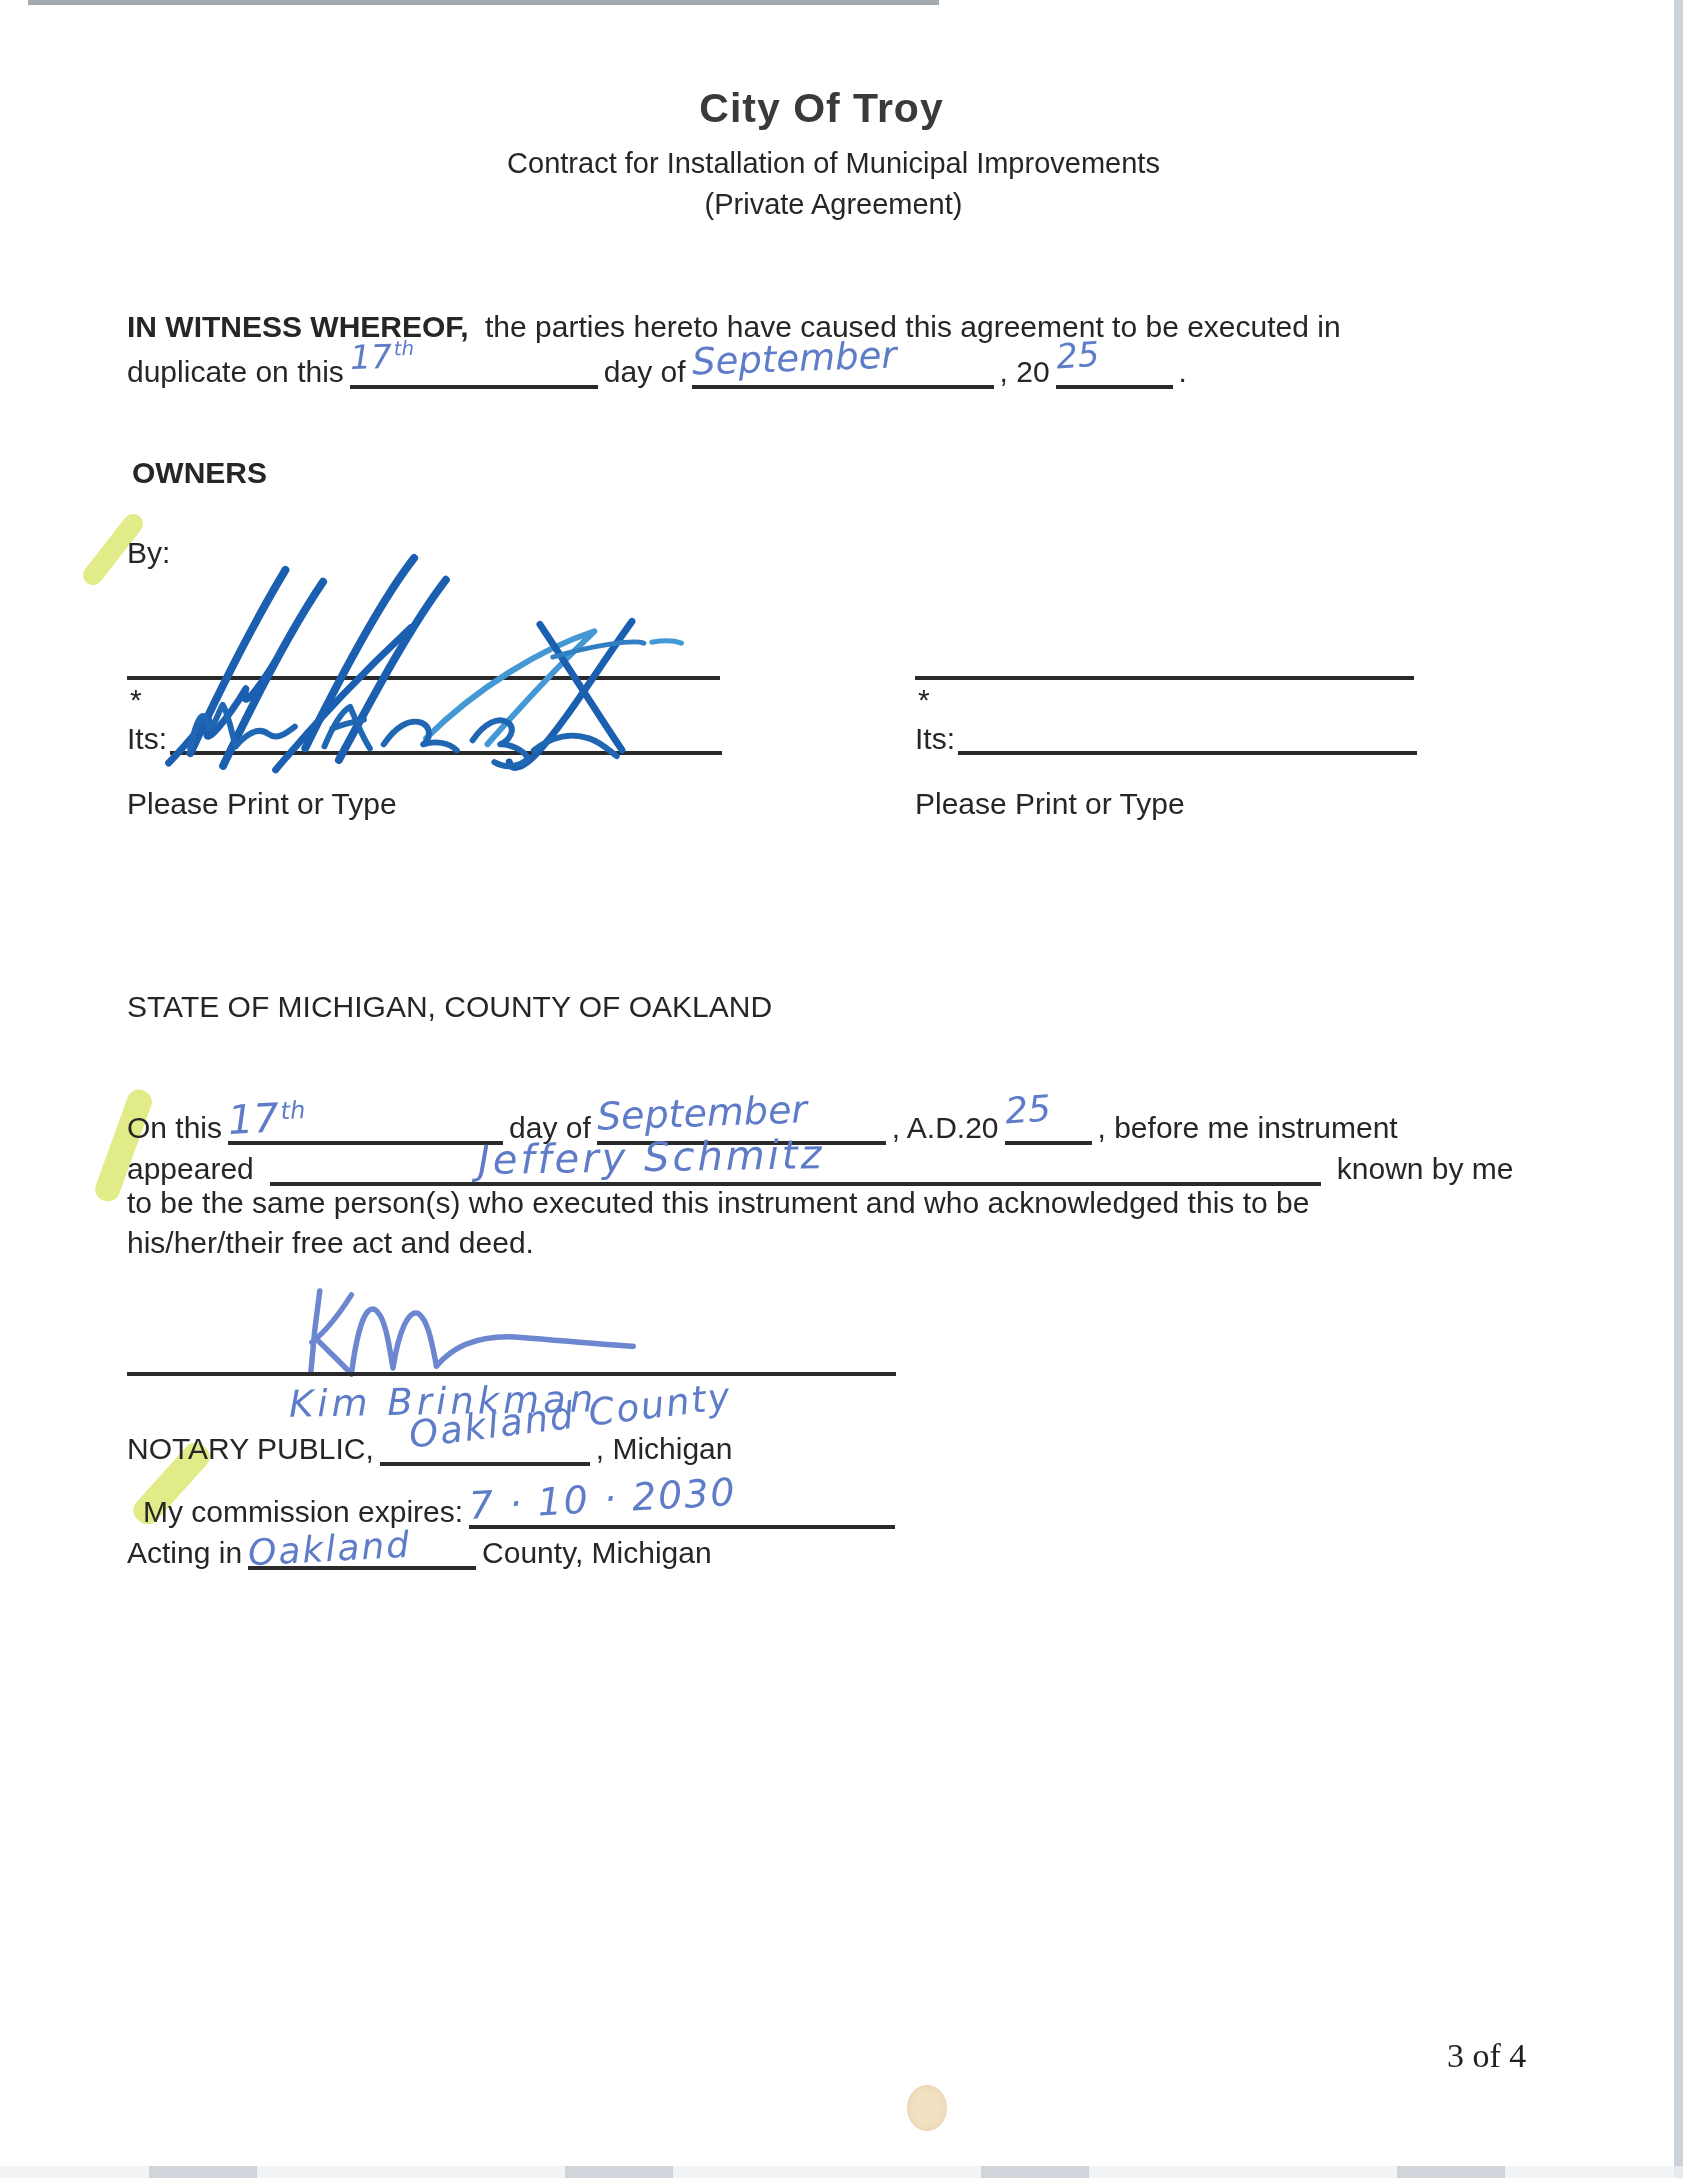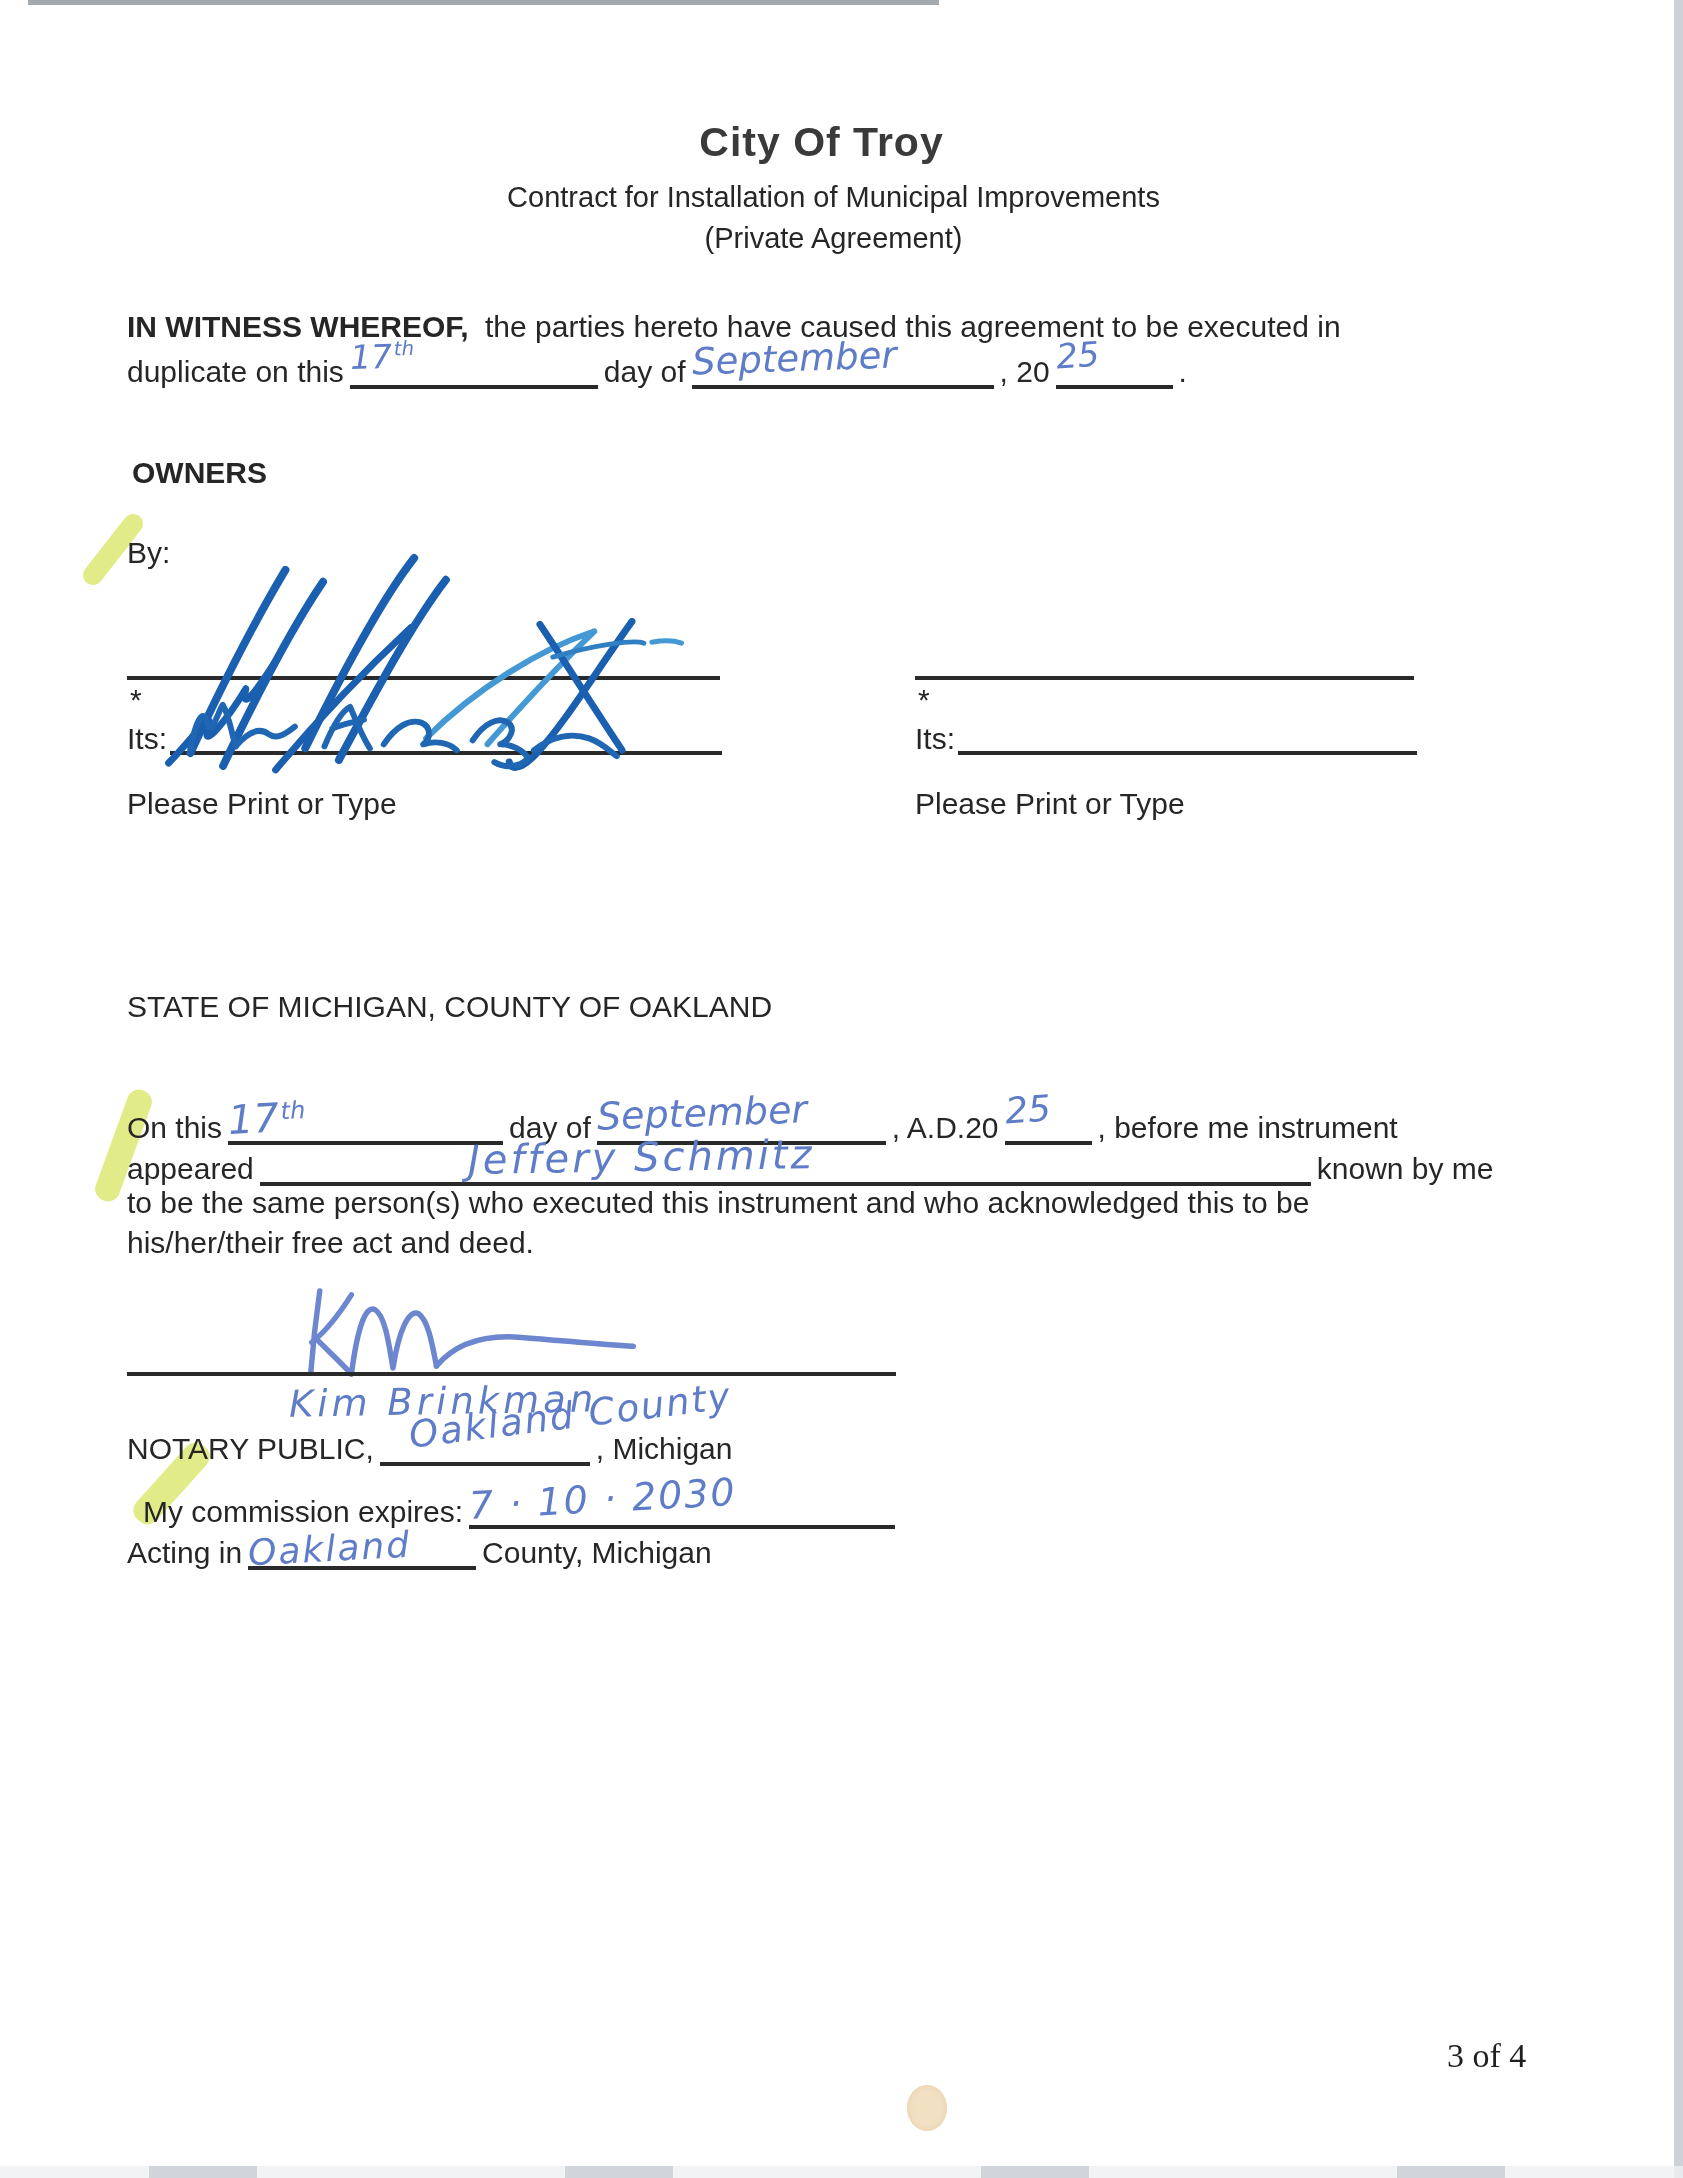--- a/index.html
+++ b/index.html
@@ -1,21 +1,21 @@
 <!DOCTYPE html>
 <html><head>
 <meta charset="utf-8">
 <style>
   html,body{margin:0;padding:0;background:#ffffff;}
   .page{
     position:relative;width:1683px;height:2178px;background:#ffffff;overflow:hidden;
     font-family:"Liberation Sans", sans-serif;color:#262626;font-size:30px;
   }
   .abs{position:absolute;white-space:nowrap;}
-  .center{left:0;right:40px;text-align:center;margin-top:34px;}
+  .center{left:0;right:40px;text-align:center;}
   .title{top:85px;font-size:41px;font-weight:bold;color:#3a3a3a;letter-spacing:1px;}
   .sub{font-size:29px;padding-left:24px;}
   .sub1{top:147px;}
   .sub2{top:188px;}
   .bold{font-weight:bold;}
   .row{display:flex;align-items:flex-end;}
   .row > span{display:inline-block;}
   .gap{margin-left:8px;}
   .blank{
     display:inline-flex;align-items:flex-end;justify-content:center;
@@ -122,21 +122,21 @@
     <span class="blank" style="width:289px;">
       <span class="hw" style="font-size:38px;transform:translateY(-10px) rotate(-2deg);">September</span>
     </span>
     <span>, A.D.20</span>
     <span class="blank" style="width:87px;">
       <span class="hw" style="font-size:36px;transform:translateY(-12px) rotate(-4deg);">25</span>
     </span>
     <span>, before me instrument</span>
   </div>
 
-  <div class="abs row" style="left:127px;top:1142px;">
+  <div class="abs row" style="left:127px;top:1142px;gap:10px;">
     <span>appeared</span>
     <span class="blank" style="width:1051px;justify-content:flex-start;">
       <span class="hw" style="font-size:40px;margin-left:208px;letter-spacing:3px;transform:translateY(-8px) rotate(-1deg);">Jeffery Schmitz</span>
     </span>
     <span>known by me</span>
   </div>
 
   <div class="abs" style="left:127px;top:1186px;">to be the same person(s) who executed this instrument and who acknowledged this to be</div>
   <div class="abs" style="left:127px;top:1226px;">his/her/their free act and deed.</div>
 

